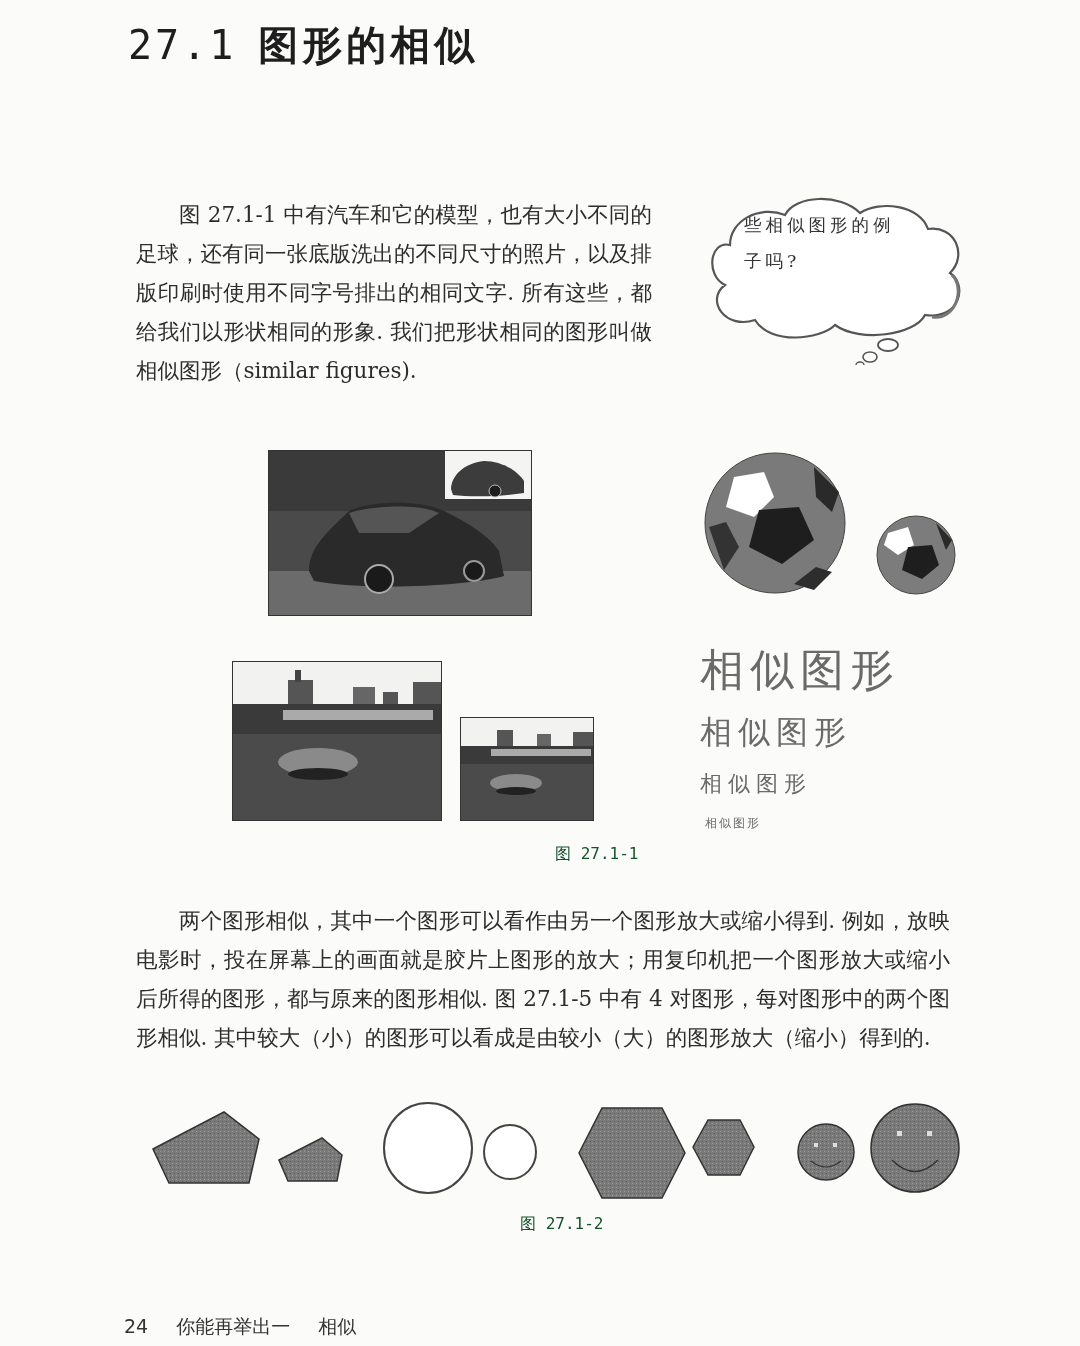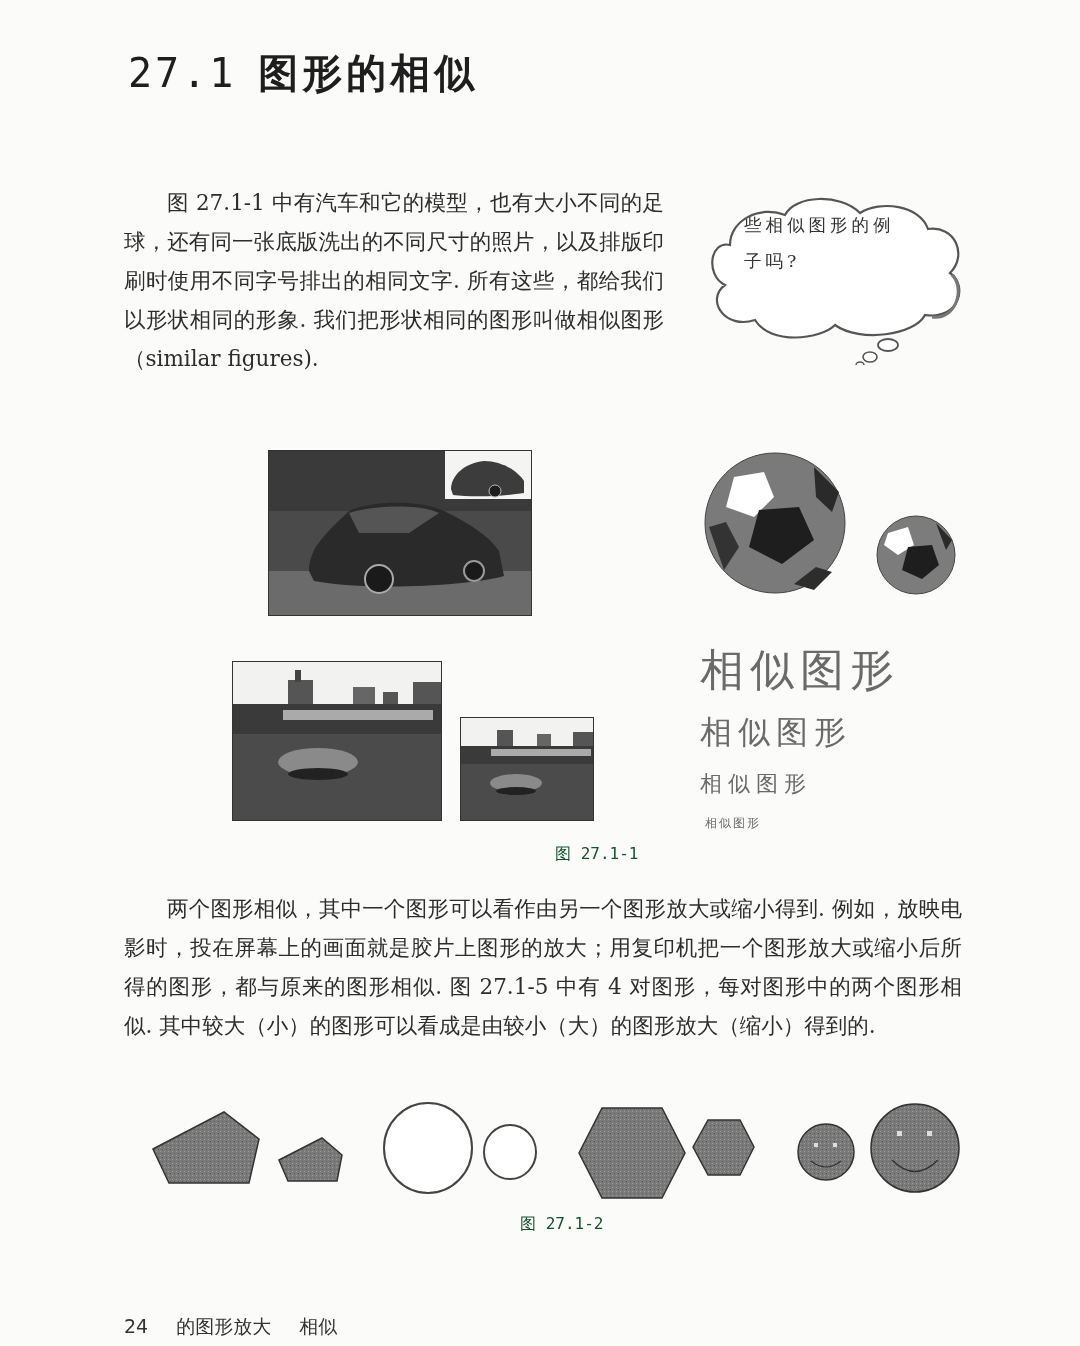--- a/index.html
+++ b/index.html
@@ -6,28 +6,27 @@
     body {
       width: 1080px; height: 1346px; position: relative; overflow: hidden;
       background: #fbfbf9;
       font-family: "DejaVu Serif", "Liberation Serif", serif;
       color: #2a2a2a;
     }
     .abs { position: absolute; }
     .title {
       left: 128px; top: 18px; font-size: 40px; letter-spacing: 3px; color: #1e1e1e;
       font-family: "DejaVu Sans Mono", "Liberation Mono", monospace;
-      margin-top: 28px;
     }
     .title .zh { font-family: "DejaVu Serif", serif; font-weight: bold; margin-left: 22px; letter-spacing: 4px; }
     .para1 {
       left: 124px; top: 183px; width: 540px;
       font-size: 21.5px; line-height: 39px; text-align: justify; color: #2d2d2d;
     }
-    .para1 p, .para2 p { margin: 0; text-indent: 2em; }
+    .para1 p, .para2 p { margin: 12px; text-indent: 2em; }
     .bubble { left: 700px; top: 185px; width: 272px; height: 180px; }
     .bubble-text {
       left: 744px; top: 207px; width: 180px;
       font-size: 17.5px; line-height: 36px; letter-spacing: 4px; color: #333;
     }
     .bubble-text .l1 { padding-left: 44px; display: block; }
     .photo { background: #555; border: 1px solid #333; overflow: hidden; }
     .caption { font-size: 16px; color: #14532d; font-family: "DejaVu Sans Mono", monospace; }
     .sim { font-family: "DejaVu Sans", sans-serif; color: #6a6a6a; font-weight: 300; letter-spacing: 6px; margin-top: 19px; }
     .para2 {
@@ -159,15 +158,15 @@
     <rect x="757" y="36" width="5" height="5" fill="#ddd"></rect>
     <rect x="787" y="36" width="5" height="5" fill="#ddd"></rect>
     <path d="M752,65 Q775,88 798,65" fill="none" stroke="#333" stroke-width="1.4"></path>
   </g>
 </svg>
 
 <div class="abs caption" style="left:520px; top:1214px;text-align:right;">图 27.1-2</div>
 
 <div class="abs footer">
   <span>24</span>
-  <span>的图形放大</span>
+  <span>你能再举出一</span>
   <span>相似</span>
 </div>
 
 </body></html>

